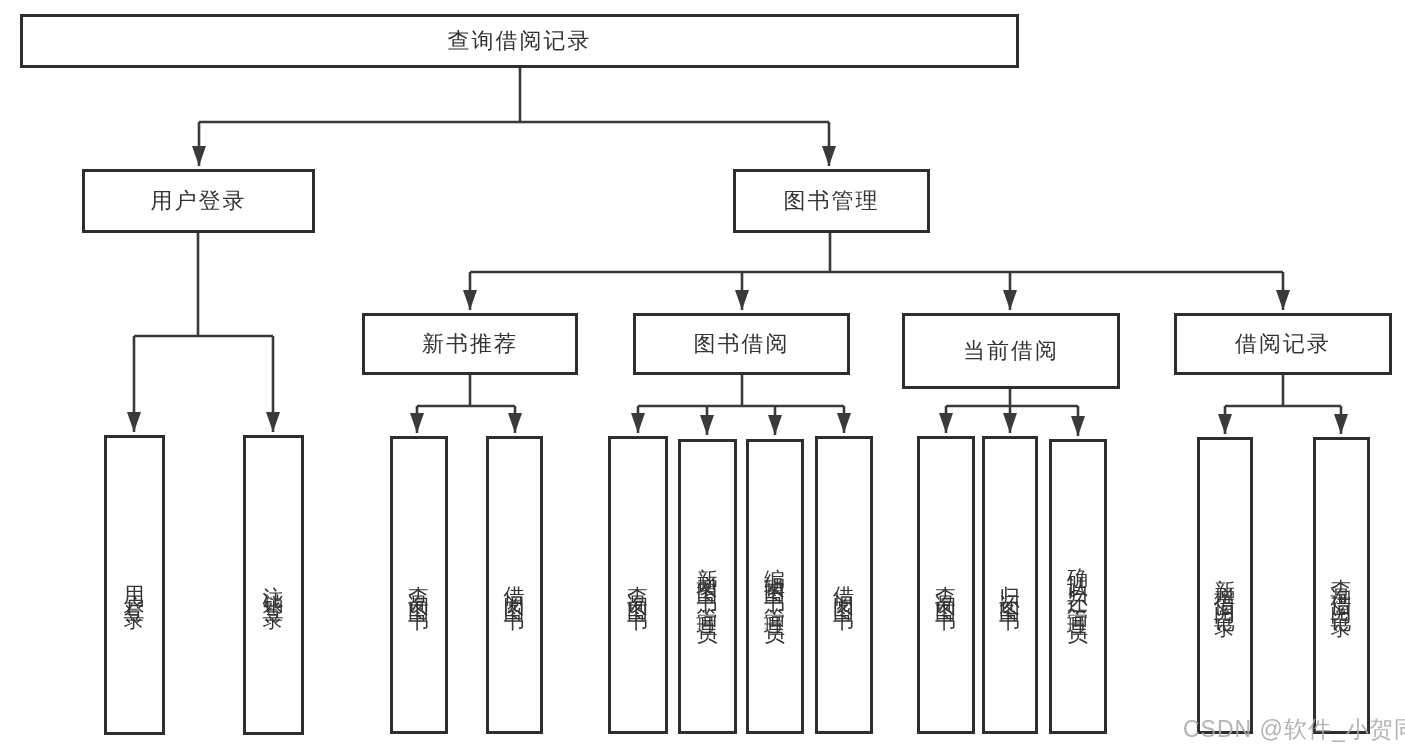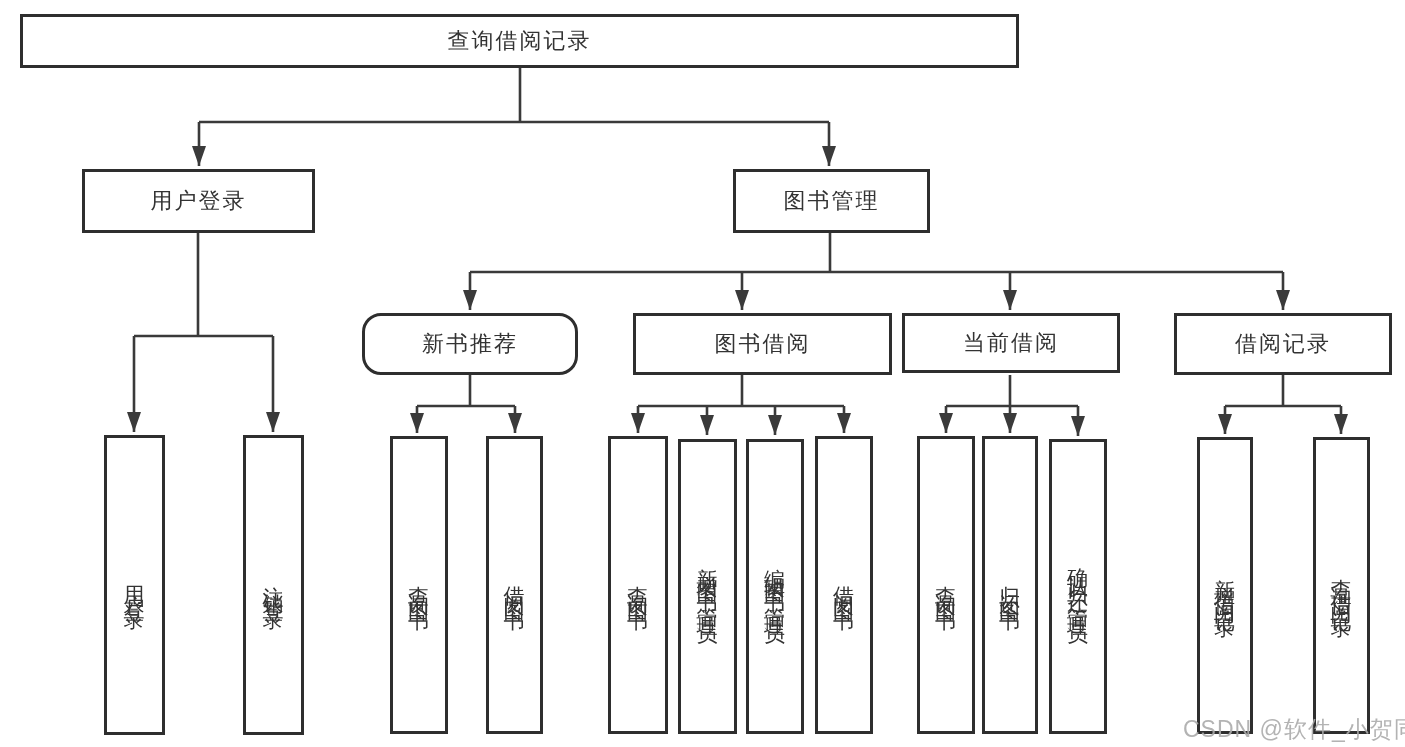--- a/index.html
+++ b/index.html
@@ -122,27 +122,27 @@
     <span class="lbl">图书管理</span>
   </div>
 
   <div class="node v-node" style="left:104px; top:435px; width:61px; height:300px;">
     <span class="lbl">用户登录</span>
   </div>
   <div class="node v-node" style="left:243px; top:435px; width:61px; height:300px;">
     <span class="lbl">注销登录</span>
   </div>
 
-  <div class="node h-node" style="left:362px; top:313px; width:216px; height:62px;border-radius:19px;">
+  <div class="node h-node" style="left:362px; top:313px; width:216px; height:62px;">
     <span class="lbl">新书推荐</span>
   </div>
-  <div class="node h-node" style="left:633px; top:313px; width:259px; height:62px;">
+  <div class="node h-node" style="left:633px; top:313px; width:217px; height:62px;">
     <span class="lbl">图书借阅</span>
   </div>
-  <div class="node h-node" style="left:902px; top:313px; width:218px; height:60px;justify-content:center;">
+  <div class="node h-node" style="left:902px; top:313px; width:218px; height:76px;justify-content:center;">
     <span class="lbl">当前借阅</span>
   </div>
   <div class="node h-node" style="left:1174px; top:313px; width:218px; height:62px;">
     <span class="lbl">借阅记录</span>
   </div>
 
   <div class="node v-node" style="left:390px; top:436px; width:58px; height:298px;">
     <span class="lbl">查询图书</span>
   </div>
   <div class="node v-node" style="left:486px; top:436px; width:57px; height:298px;">

